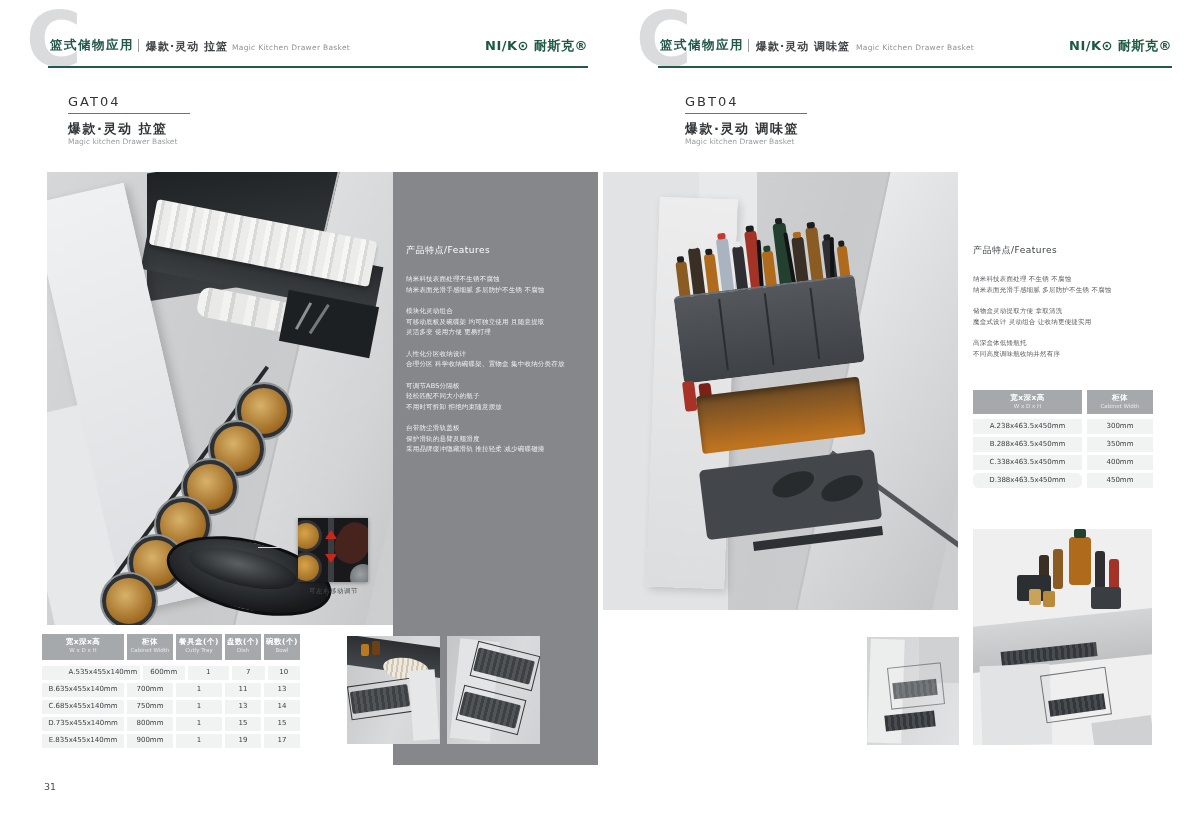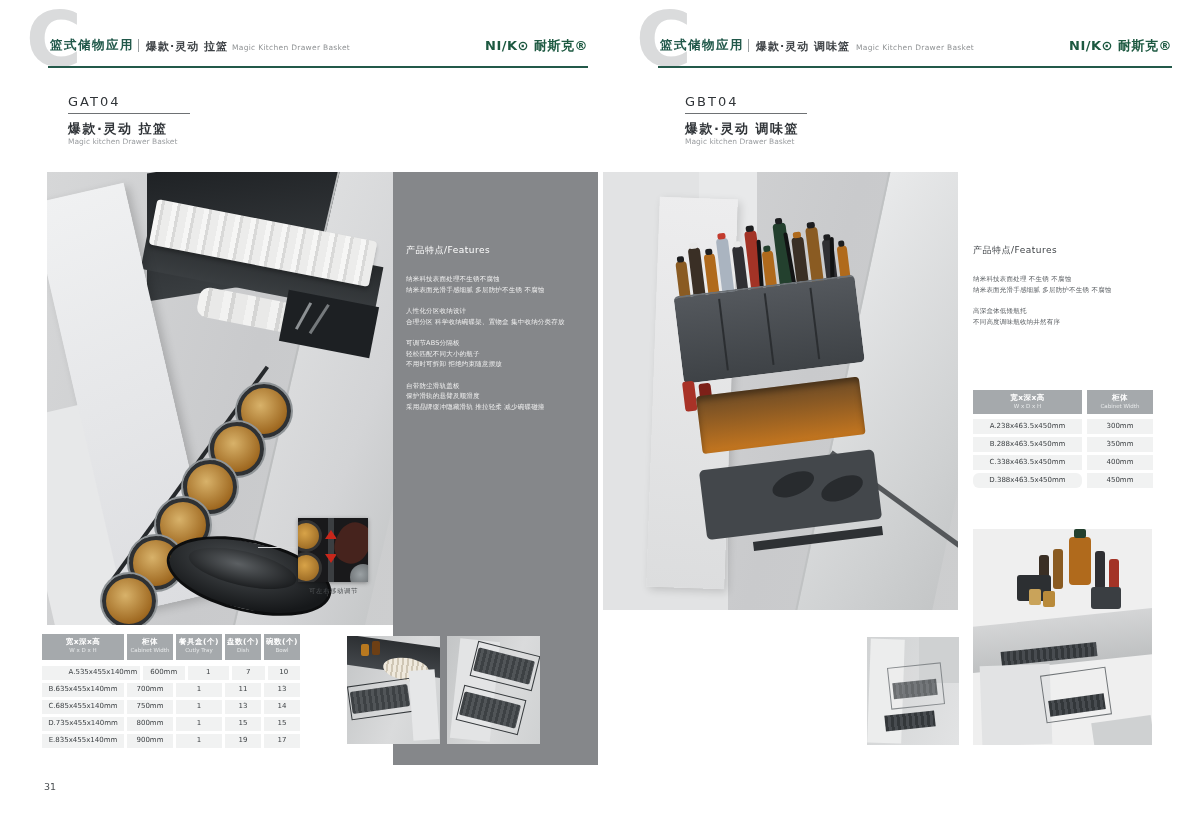--- a/index.html
+++ b/index.html
@@ -161,20 +161,25 @@
     <div class="inset-caption" style="left:286px;top:587px;width:95px;">可左右移动调节</div>
 
     <div class="gray-panel" style="left:393px;top:172px;width:205px;height:593px;"></div>
     <div class="feat feat-light" style="left:406px;top:244px;width:182px;">
       <div class="ftitle">产品特点/Features</div>
       <div class="fblock">
         <div class="fline">纳米科技表面处理不生锈不腐蚀</div>
         <div class="fline">纳米表面光滑手感细腻 多层防护不生锈 不腐蚀</div>
       </div>
       <div class="fblock">
+        <div class="fline">模块化灵动组合</div>
+        <div class="fline">可移动底板及碗碟架 均可独立使用 且随意提取</div>
+        <div class="fline">灵活多变 使用方便 更易打理</div>
+      </div>
+      <div class="fblock">
         <div class="fline">人性化分区收纳设计</div>
         <div class="fline">合理分区 科学收纳碗碟架、置物盒 集中收纳分类存放</div>
       </div>
       <div class="fblock">
         <div class="fline">可调节ABS分隔板</div>
         <div class="fline">轻松匹配不同大小的瓶子</div>
         <div class="fline">不用时可拆卸 拒绝约束随意摆放</div>
       </div>
       <div class="fblock">
         <div class="fline">自带防尘滑轨盖板</div>
@@ -338,20 +343,24 @@
         </div>
       </div>
       <span class="abs" style="left:150px;top:362px;width:130px;height:9px;background:#2e3134;transform:rotate(-7deg);"></span>
     </div>
 
     <div class="feat feat-dark" style="left:973px;top:244px;width:195px;">
       <div class="ftitle">产品特点/Features</div>
       <div class="fblock">
         <div class="fline">纳米科技表面处理 不生锈 不腐蚀</div>
         <div class="fline">纳米表面光滑手感细腻 多层防护不生锈 不腐蚀</div>
+      </div>
+      <div class="fblock">
+        <div class="fline">储物盒灵动提取方便 拿取清洗</div>
+        <div class="fline">魔盒式设计 灵动组合 让收纳更便捷实用</div>
       </div>
       <div class="fblock">
         <div class="fline">高深盒体低矮瓶托</div>
         <div class="fline">不同高度调味瓶收纳井然有序</div>
       </div>
     </div>
 
     <div class="ctable" style="left:973px;top:390px;width:180px;">
       <div class="trow" style="margin-bottom:5px;">
         <div class="hcell" style="width:109px;height:21px;margin-right:5px;">

